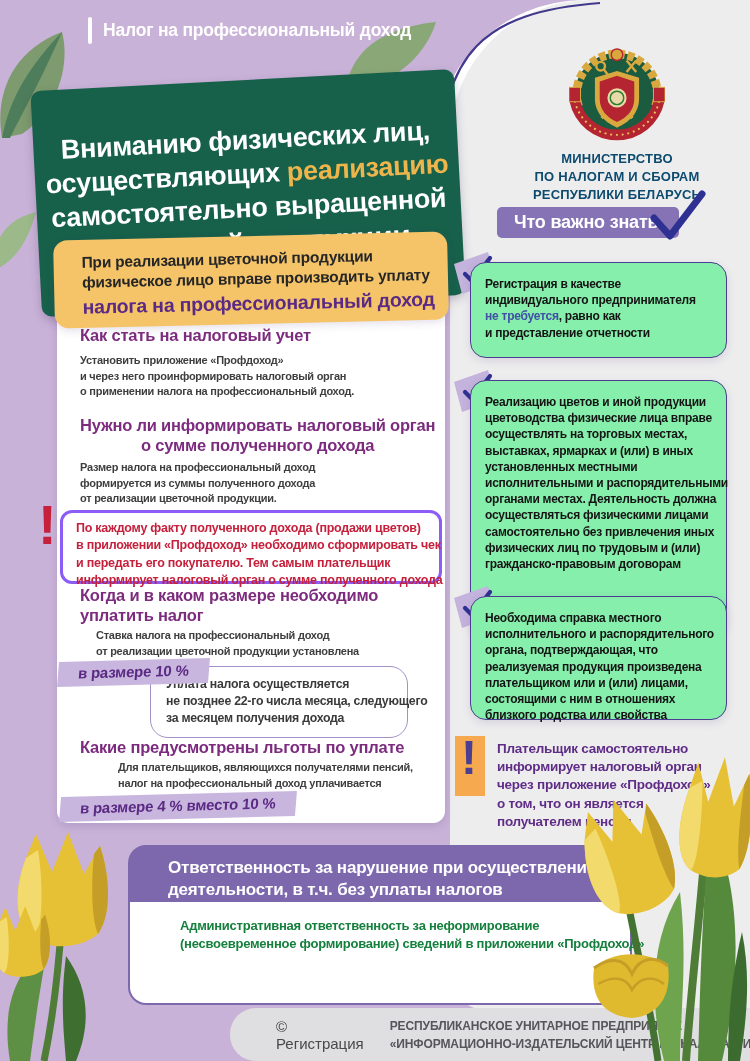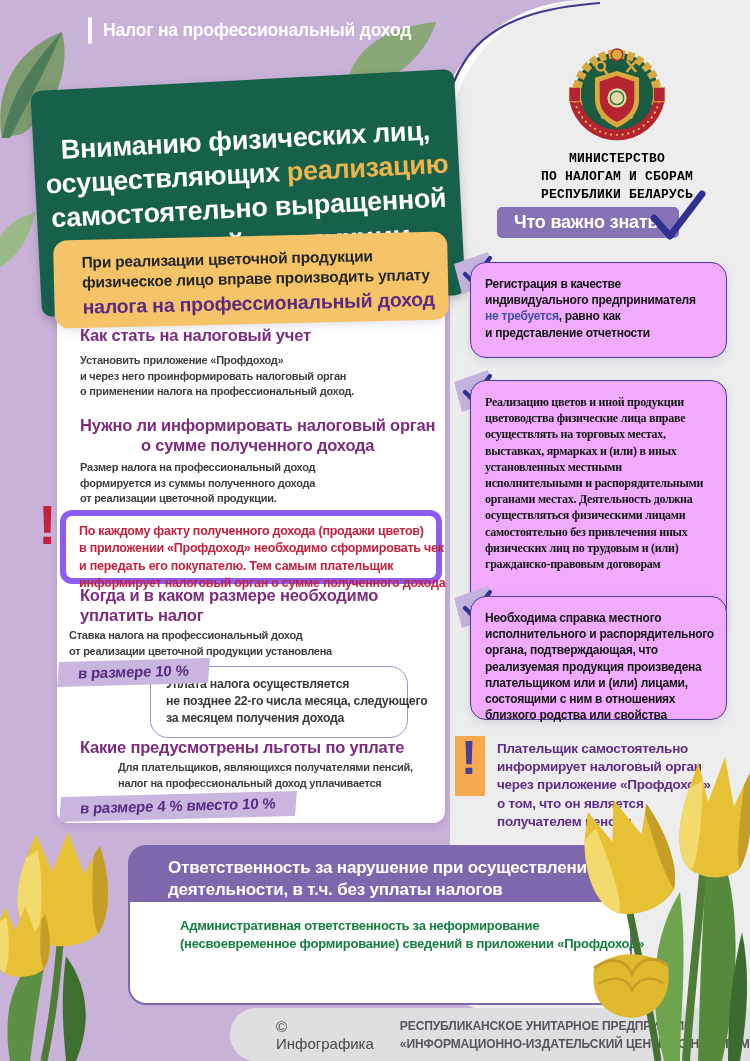--- a/index.html
+++ b/index.html
@@ -25,36 +25,36 @@
   .left-card{left:57px;top:282px;width:388px;height:541px;background:#ffffff;border-radius:12px;
              box-shadow:0 3px 8px rgba(80,60,120,.18);}
   .orange-box{left:54px;top:236px;width:394px;height:88px;background:#f5c469;border-radius:14px;
               transform:rotate(-1.3deg);padding:13px 0 0 28px;box-sizing:border-box;
               box-shadow:0 3px 8px rgba(80,60,120,.15);}
   .orange-box .l{font-size:15.5px;font-weight:700;color:#262626;line-height:1.3;letter-spacing:-0.2px;}
   .orange-box .l3{font-size:19.5px;font-weight:700;color:#5b2a84;margin-top:3px;letter-spacing:-0.2px;}
   
   .sec-h{font-size:16.5px;font-weight:700;color:#7c2b7e;line-height:1.2;letter-spacing:-0.2px;}
   .sec-b{font-size:11px;font-weight:700;color:#3e3e3e;line-height:1.42;letter-spacing:-0.25px;}
-  .alert-box{left:60px;top:510px;width:382px;height:74px;background:#ffffff;border:6px solid #8b5cf6;
+  .alert-box{left:60px;top:510px;width:382px;height:74px;background:#ffffff;border:3px solid #8b5cf6;
              border-radius:12px;padding:7px 0 0 13px;box-sizing:border-box;}
   .alert-box .txt{font-size:12.5px;font-weight:700;color:#c5203c;line-height:1.38;letter-spacing:-0.25px;}
   .excl-red{left:38px;top:492px;font-size:56px;font-weight:700;color:#c5203c;}
   .rate-tag{background:#c8b6de;color:#5b2a84;font-size:15px;font-weight:700;
             padding:3px 20px 5px 20px;transform:rotate(-1.5deg) skewX(-6deg);letter-spacing:-0.2px;}
   .pay-note{left:150px;top:666px;width:258px;background:#ffffff;border:1.5px solid #a390c8;
             border-radius:18px;padding:9px 0 9px 15px;box-sizing:border-box;
             font-size:12.3px;font-weight:700;color:#3a3a3a;line-height:1.4;letter-spacing:-0.25px;}
   
-  .ministry{left:497px;top:150px;width:240px;text-align:center;color:#000000;
-            font-size:13px;font-weight:700;line-height:1.4;letter-spacing:0.2px;font-family:Liberation Mono, monospace;}
+  .ministry{left:497px;top:150px;width:240px;text-align:center;color:#0c4a6e;
+            font-size:13px;font-weight:700;line-height:1.4;letter-spacing:0.2px;}
   .know-box{left:497px;top:207px;width:182px;height:31px;background:#8573b5;border-radius:5px;
             color:#ffffff;font-size:18px;font-weight:700;line-height:31px;padding-left:17px;
             box-sizing:border-box;letter-spacing:-0.2px;}
-  .r-card{left:470px;width:257px;background:#f0abfc;border:1.6px solid #4c3d92;border-radius:16px;
+  .r-card{left:470px;width:257px;background:#86efac;border:1.6px solid #4c3d92;border-radius:16px;
           padding:13px 14px;box-sizing:border-box;box-shadow:0 3px 8px rgba(80,60,120,.14);}
   .r-card .txt{font-size:12px;font-weight:700;color:#141414;line-height:1.35;letter-spacing:-0.25px;}
   .hl-blue{color:#4150a5;}
   .pension-sq{left:455px;top:736px;width:30px;height:60px;background:#f6a94f;}
   .excl-purple{left:461px;top:730px;font-size:48px;font-weight:700;color:#4c3e90;}
   .pension-txt{left:497px;top:740px;width:232px;font-size:13.5px;font-weight:700;color:#5f2d87;
                line-height:1.35;letter-spacing:-0.25px;}
   
   .banner-h{left:128px;top:845px;width:504px;height:57px;background:#7d68ae;border-radius:18px 18px 0 0;
             padding:12px 0 0 40px;box-sizing:border-box;color:#ffffff;font-size:17px;font-weight:700;
@@ -151,21 +151,21 @@
   <div class="abs excl-red">!</div>
   <div class="abs alert-box">
     <div class="txt pre">По каждому факту полученного дохода (продажи цветов)
 в приложении «Профдоход» необходимо сформировать чек
 и передать его покупателю. Тем самым плательщик
 информирует налоговый орган о сумме полученного дохода</div>
   </div>
 
   <div class="abs sec-h pre" style="left:80px;top:586px;">Когда и в каком размере необходимо
 уплатить налог</div>
-  <div class="abs sec-b pre" style="left:69px;top:628px;">Ставка налога на профессиональный доход
+  <div class="abs sec-b pre" style="left:96px;top:628px;">Ставка налога на профессиональный доход
 от реализации цветочной продукции установлена</div>
 
   <div class="abs pay-note pre">Уплата налога осуществляется
 не позднее 22-го числа месяца, следующего
 за месяцем получения дохода</div>
   <div class="abs" style="left:58px;top:660px;">
     <span class="rate-tag" style="display:inline-block;">в размере 10 %</span>
   </div>
 
   <div class="abs sec-h pre" style="left:80px;top:738px;">Какие предусмотрены льготы по уплате</div>
@@ -183,21 +183,21 @@
     <div class="txt pre"><span>Регистрация в качестве
 индивидуального предпринимателя
 </span><span class="hl-blue">не требуется</span><span>, равно как
 и представление отчетности</span></div>
   </div>
 
   <svg class="abs" style="left:452px;top:368px;" width="46" height="46" viewBox="0 0 46 46">
     <polygon points="2,14 36,2 44,32 10,44" fill="#c4b3dd"></polygon>
     <polyline points="13,24 20,31 38,8" fill="none" stroke="#2e3192" stroke-width="4.2" stroke-linecap="round"></polyline>
   </svg>
-  <div class="abs r-card" style="top:380px;height:256px;font-family:Liberation Serif, serif;">
+  <div class="abs r-card" style="top:380px;height:256px;">
     <div class="txt pre">Реализацию цветов и иной продукции
 цветоводства физические лица вправе
 осуществлять на торговых местах,
 выставках, ярмарках и (или) в иных
 установленных местными
 исполнительными и распорядительными
 органами местах. Деятельность должна
 осуществляться физическими лицами
 самостоятельно без привлечения иных
 физических лиц по трудовым и (или)
@@ -233,21 +233,21 @@
       <svg width="21" height="21" viewBox="0 0 21 21">
         <rect x="1.5" y="3.5" width="16" height="16" rx="4" fill="#ffffff" stroke="#7d68ae" stroke-width="2"></rect>
         <polyline points="5.5,11.5 9,15.5 19,2.5" fill="none" stroke="#7d68ae" stroke-width="2.4"></polyline>
       </svg>
       <div class="txt pre">Административная ответственность за неформирование
 (несвоевременное формирование) сведений в приложении «Профдоход»</div>
     </div>
   </div>
 
   <div class="abs footer">
-    <div class="copy">© Инфографика</div>
+    <div class="copy">© Регистрация</div>
     <svg width="30" height="36" viewBox="0 0 36 40">
       <path d="M4 6 C12 2 24 2 32 6 L30 26 C26 36 10 36 6 26 Z" fill="#f2c23e" stroke="#c53b2a" stroke-width="2"></path>
       <path d="M5 8 L31 30 M31 8 L5 30" stroke="#c53b2a" stroke-width="3"></path>
       <ellipse cx="18" cy="19" rx="6" ry="9" fill="#2f7d33"></ellipse>
     </svg>
     <div class="org pre">РЕСПУБЛИКАНСКОЕ УНИТАРНОЕ ПРЕДПРИЯТИЕ
 «ИНФОРМАЦИОННО-ИЗДАТЕЛЬСКИЙ ЦЕНТР ПО НАЛОГАМ И СБОРАМ»</div>
   </div>
 
   <svg class="abs" style="left:0;top:808px;" width="140" height="253" viewBox="0 0 140 253">

